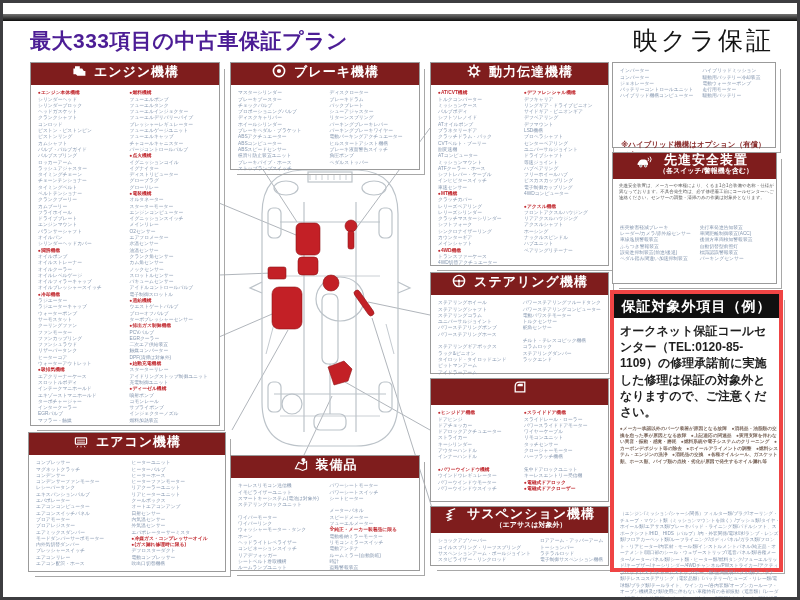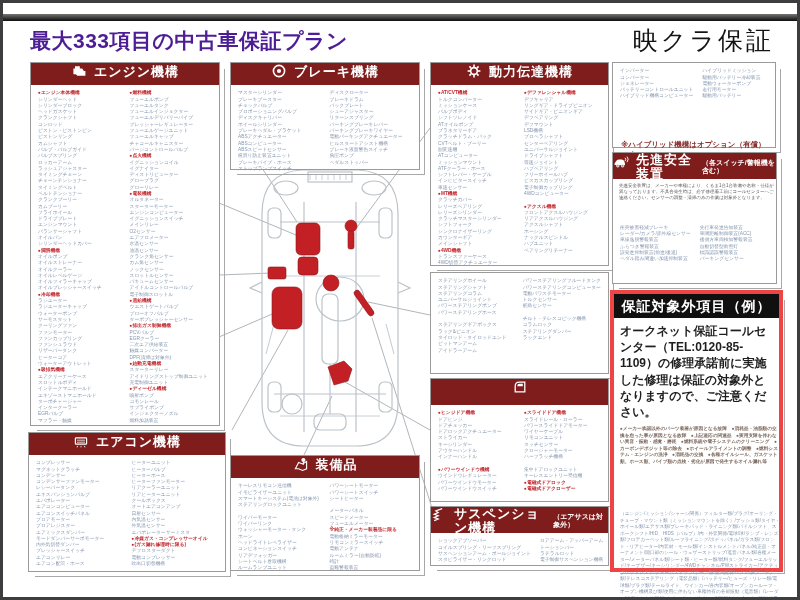--- a/index.html
+++ b/index.html
@@ -11,21 +11,21 @@
   .title{position:absolute;left:30px;top:27px;font-size:21px;font-weight:bold;color:#4c1d95;letter-spacing:.5px;z-index:6}
   .brand{position:absolute;right:26px;top:24px;font-size:25px;font-weight:normal;color:#141414;letter-spacing:3px;z-index:6}
   .date{position:absolute;right:34px;top:562px;font-size:9px;color:#4c4c4c;z-index:6}
 
   .box{position:absolute;background:#fff;border:1px solid #9b9b9b;z-index:10}
   .box::after{content:"";position:absolute;top:6px;left:6px;width:100%;height:100%;
               box-sizing:border-box;border:1px solid #a8a8a8;border-top:none;border-left:none;z-index:-1}
   .hd{height:22px;background:#7f1d1d;color:#fff;display:flex;align-items:flex-start;justify-content:center;
       gap:7px;font-weight:bold;font-size:13px;letter-spacing:1px}
   .hd.two{height:26px}
-  .hd .lbl2{display:flex;flex-direction:row;align-items:center;line-height:1.05}
+  .hd .lbl2{display:flex;flex-direction:column;align-items:center;line-height:1.05}
   .hd .sub{font-size:7px;font-weight:bold;letter-spacing:0}
   .hd svg{width:16px;height:16px;flex:none}
 
   .tiny{width:200%;transform:scale(.5);transform-origin:0 0}
   .cols{display:flex;gap:18px;padding:9px 14px;box-sizing:border-box}
   .col{flex:1;display:flex;flex-direction:column}
   .col span{font-size:9.6px;line-height:12.6px;color:#8496af;white-space:nowrap}
   .col span.rd{color:#c0272d;font-weight:bold}
 
   .opt-note{font-size:7.5px;font-weight:bold;color:#8b3030;padding:3px 8px 0;letter-spacing:0}
@@ -344,20 +344,32 @@
           <span>ホーシング</span>
           <span>ナックルスピンドル</span>
           <span>ハブユニット</span>
           <span>ベアリングリテーナー</span>
         </div>
   </div>
     </div>
 </div>
 
 <div class="box" style="left:430px;top:272px;width:177px;height:100px">
+  <div class="hd">
+    <svg viewBox="0 0 20 20">
+        <circle cx="10" cy="10" r="7" fill="none" stroke="#fff" stroke-width="1.8"></circle>
+        <circle cx="10" cy="10" r="2" fill="#fff"></circle>
+        <g stroke="#fff" stroke-width="1.5">
+          <line x1="3.2" y1="10" x2="8" y2="10"></line>
+          <line x1="12" y1="10" x2="16.8" y2="10"></line>
+          <line x1="10" y1="12" x2="10" y2="16.8"></line>
+        </g>
+      </svg>
+    <span>ステアリング機構</span>
+  </div>
   <div class="tiny">
       <div class="cols">
     <div class="col">
           <span>ステアリングホイール</span>
           <span>ステアリングシャフト</span>
           <span>ステアリングコラム</span>
           <span>ユニバーサルジョイント</span>
           <span>パワーステアリングポンプ</span>
           <span>パワーステアリングホース</span>
           <span>&nbsp;</span>

